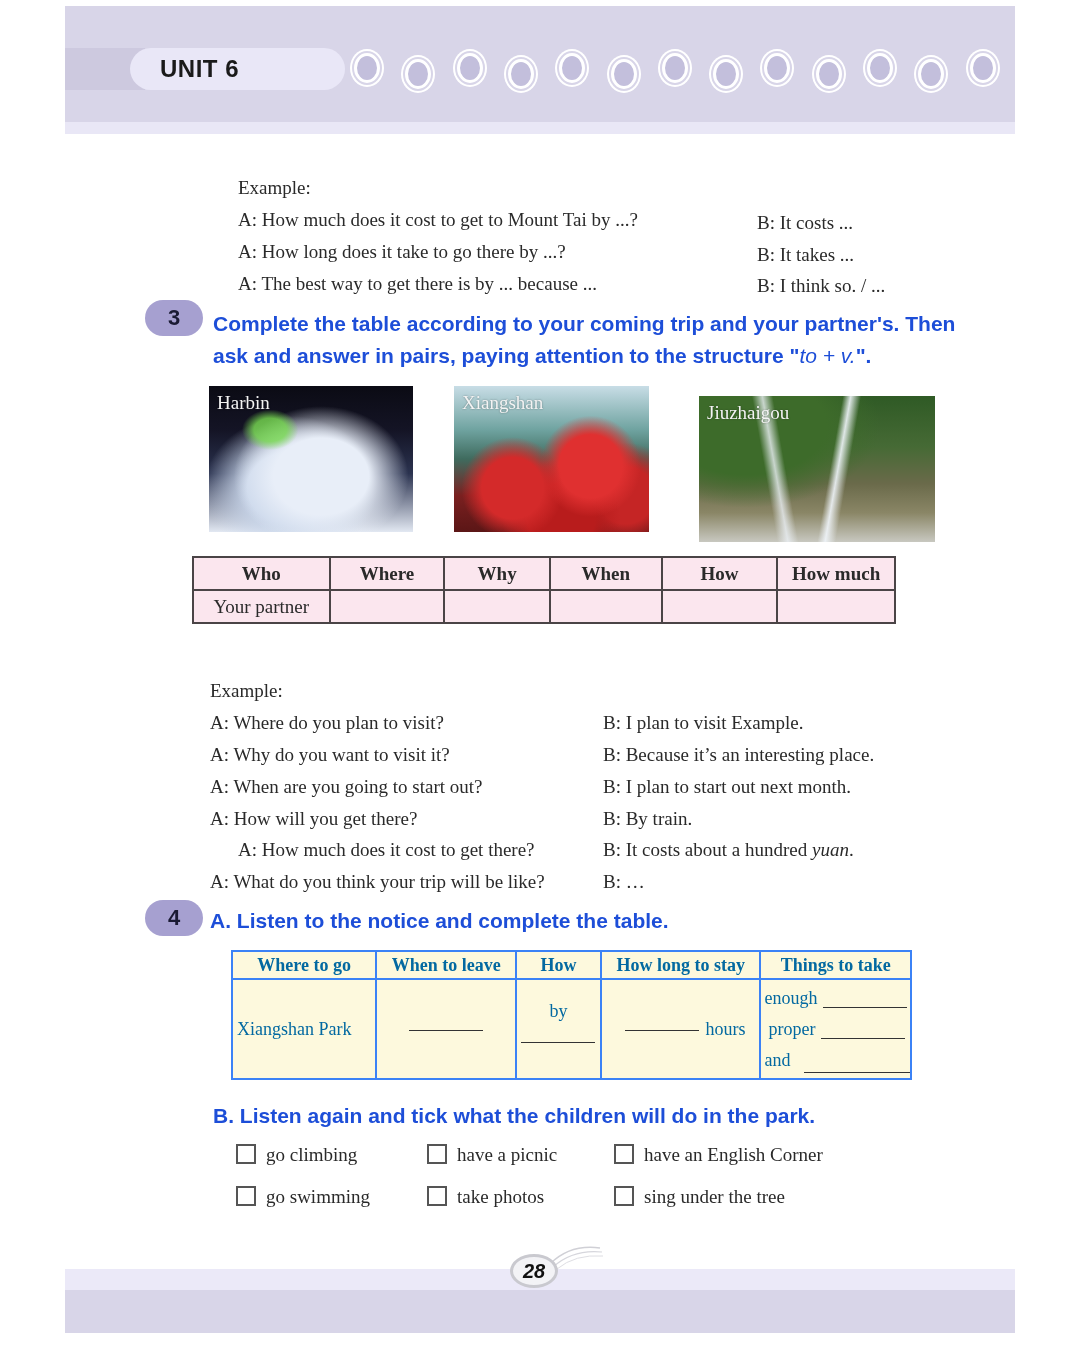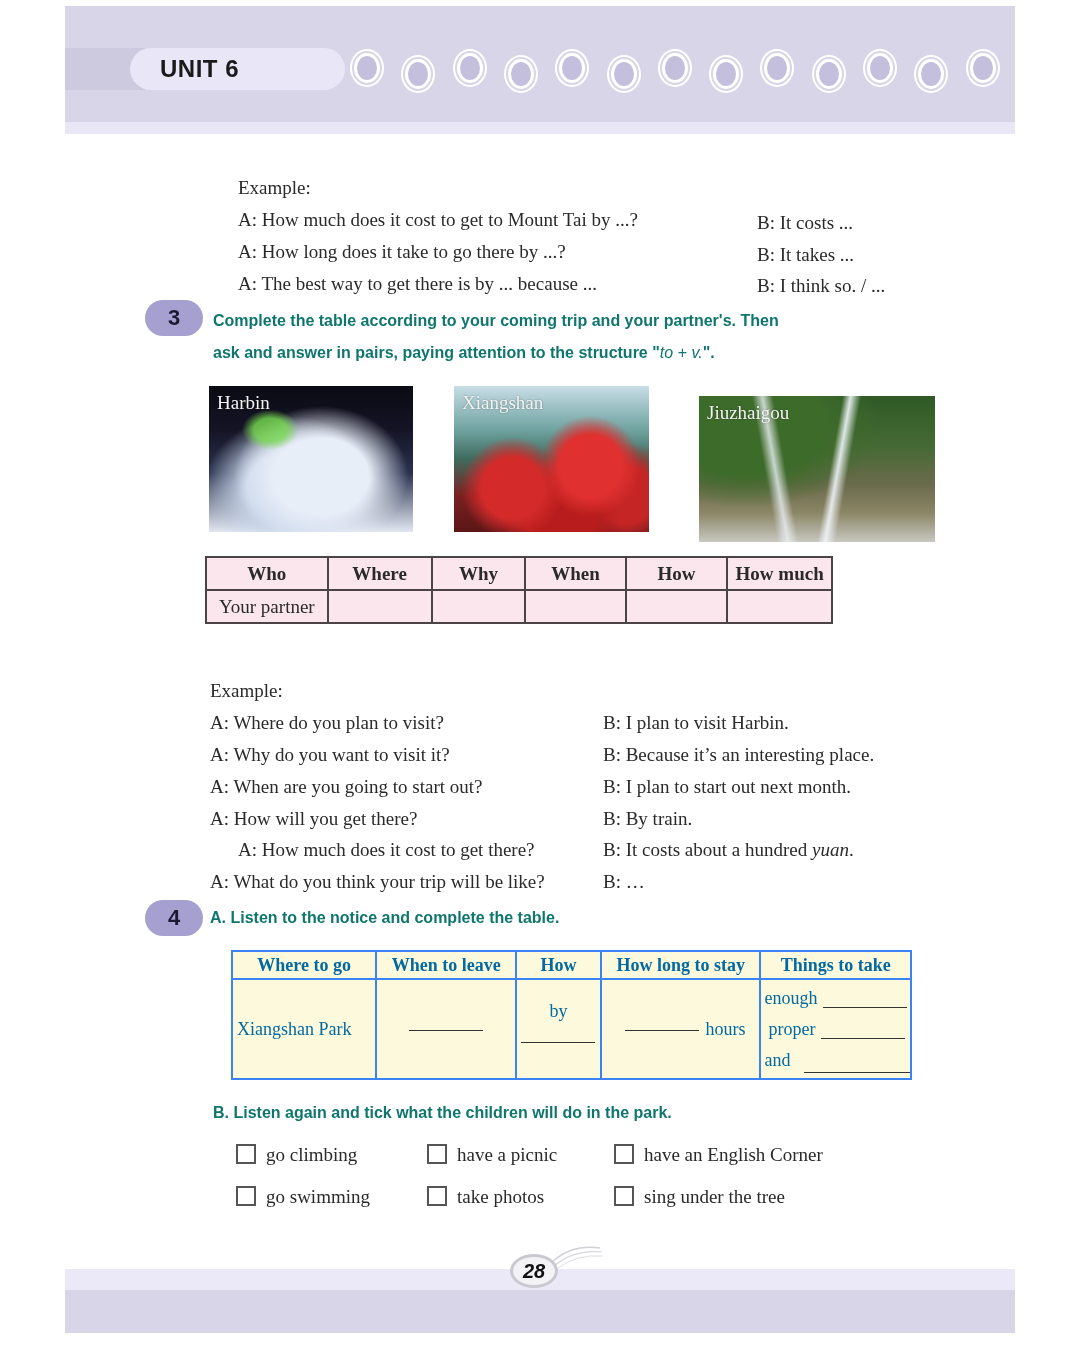--- a/index.html
+++ b/index.html
@@ -39,21 +39,21 @@
   .ring {
     position: absolute; width: 26px; height: 30px;
     border: 3px solid #ffffff; border-radius: 50%;
     box-sizing: border-box;
     background: #c3bfdc;
     box-shadow: 0 0 0 2px #d8d5e8, 0 0 0 4px #ffffff;
   }
 
   
   .serif { font-family: "Liberation Serif", serif; font-size: 19px; color: #2a2a2a; line-height: 1; white-space: nowrap; }
-  .sans-b { font-family: "Liberation Sans", sans-serif; font-weight: bold; font-size: 16px; color: #0f766e; white-space: nowrap; }
+  .sans-b { font-family: "Liberation Sans", sans-serif; font-weight: bold; font-size: 21px; color: #1d4ed8; white-space: nowrap; }
 
   .num-badge {
     width: 58px; height: 36px; border-radius: 18px;
     background: #a6a0d0;
     display: flex; align-items: center; justify-content: center;
     font-family: "Liberation Sans", sans-serif; font-weight: bold; font-size: 22px; color: #1a1a33;
   }
 
   
   .photo { width: 204px; height: 146px; overflow: hidden; }
@@ -81,21 +81,21 @@
     background:
       linear-gradient(100deg, transparent 55%, rgba(240,245,250,0.9) 58%, transparent 62%),
       linear-gradient(80deg, transparent 30%, rgba(235,240,245,0.8) 34%, transparent 38%),
       radial-gradient(ellipse at 20% 20%, #3d6b2a 0 30%, transparent 50%),
       linear-gradient(180deg, #2f5a25 0%, #466a35 35%, #6a6a4a 60%, #8a8666 80%, #c8c8c0 100%);
   }
 
   
   table { border-collapse: collapse; }
   .t1 {
-    left: 205px; top: 556px; width: 628px;
+    left: 192px; top: 556px; width: 704px;
     background: #fbe6ee;
   }
   .t1 td, .t1 th {
     border: 2px solid #4a4446;
     height: 31px; padding: 0;
     font-family: "Liberation Serif", serif; font-size: 19px; color: #2a2a2a; text-align: center;
   }
   .t1 th { font-weight: bold; }
 
   
@@ -204,21 +204,21 @@
     <td></td>
     <td></td>
     <td></td>
     <td></td>
   </tr>
 </tbody>
   </table>
 
 <div class="abs serif" style="left:210px; top:681px;">Example:</div>
 <div class="abs serif" style="left:210px; top:713px;">A: Where do you plan to visit?</div>
-<div class="abs serif" style="left:603px; top:713px;">B: I plan to visit Harbin.</div>
+<div class="abs serif" style="left:603px; top:713px;">B: I plan to visit Example.</div>
 <div class="abs serif" style="left:210px; top:745px;">A: Why do you want to visit it?</div>
 <div class="abs serif" style="left:603px; top:745px;">B: Because it’s an interesting place.</div>
 <div class="abs serif" style="left:210px; top:777px;">A: When are you going to start out?</div>
 <div class="abs serif" style="left:603px; top:777px;">B: I plan to start out next month.</div>
 <div class="abs serif" style="left:210px; top:809px;">A: How will you get there?</div>
 <div class="abs serif" style="left:603px; top:809px;">B: By train.</div>
 <div class="abs serif" style="left:210px; top:840px;margin-left:28px;">A: How much does it cost to get there?</div>
 <div class="abs serif" style="left:603px; top:840px;"><span>B: It costs about a hundred </span><i>yuan</i><span>.</span></div>
 <div class="abs serif" style="left:210px; top:872px;">A: What do you think your trip will be like?</div>
 <div class="abs serif" style="left:603px; top:872px;">B: …</div>

